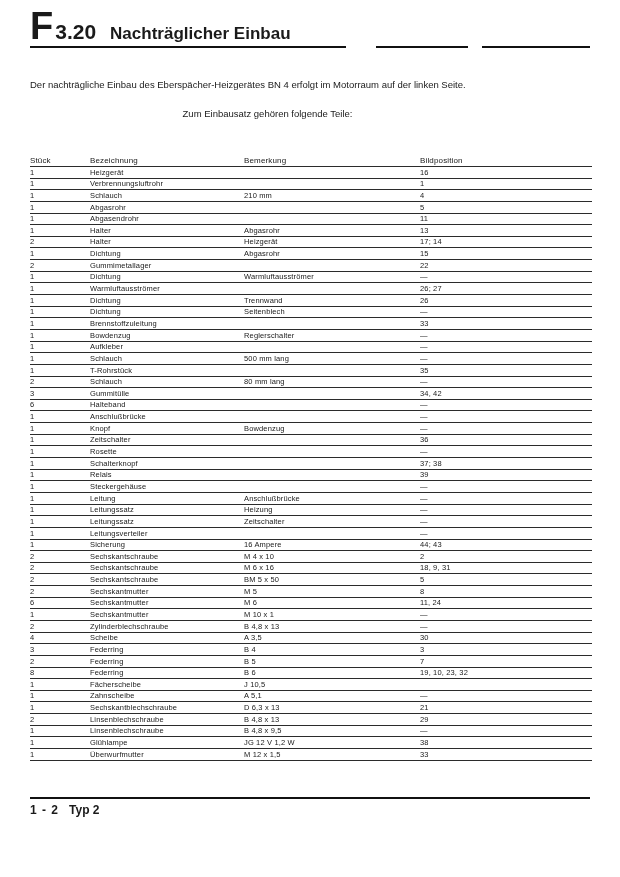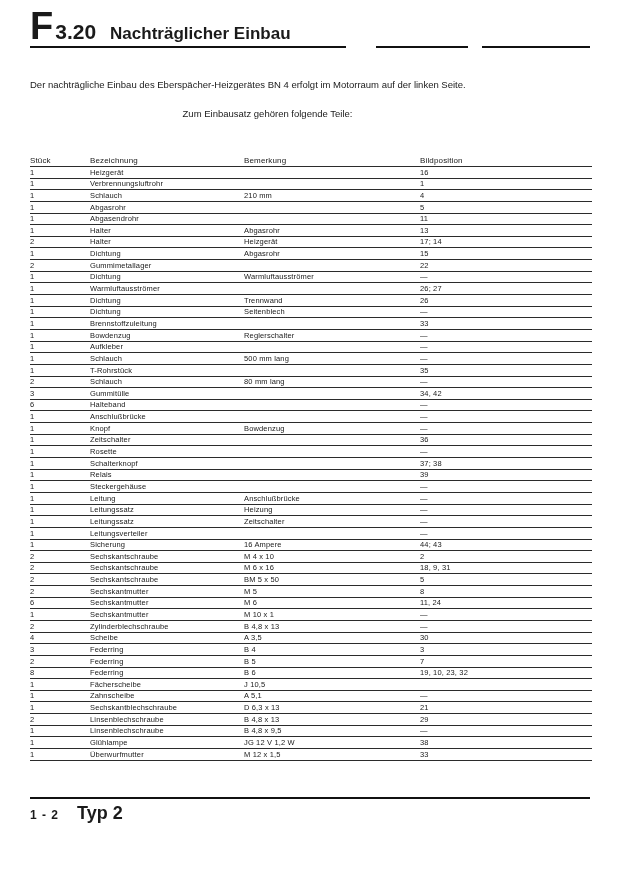--- a/index.html
+++ b/index.html
@@ -27,21 +27,21 @@
         font-size:7.5px;letter-spacing:.15px;line-height:9px;box-sizing:border-box;padding-bottom:1px;}
   .thead{height:21px;border-bottom:1px solid #2b2b2b;font-size:8px;}
   .c-st{width:60px;}
   .c-bz{width:154px;}
   .c-bm{width:176px;}
   .c-bp{flex:1;}
   
   .foot-rule{position:absolute;top:797px;left:30px;width:560px;height:2px;background:#111;}
   .foot{position:absolute;top:803px;left:30px;display:flex;align-items:baseline;}
   .foot .pg{font-size:12px;font-weight:bold;letter-spacing:1px;}
-  .foot .model{font-size:18px;font-weight:bold;margin-left:18px;}
+  .foot .model{font-size:12px;font-weight:bold;margin-left:10px;}
 </style>
 </head>
 <body>
 
 <div id="page">
 
   <div class="hdr">
     <span class="letter">F</span>
     <span class="number">3.20</span>
     <span class="title">Nachträglicher Einbau</span>

